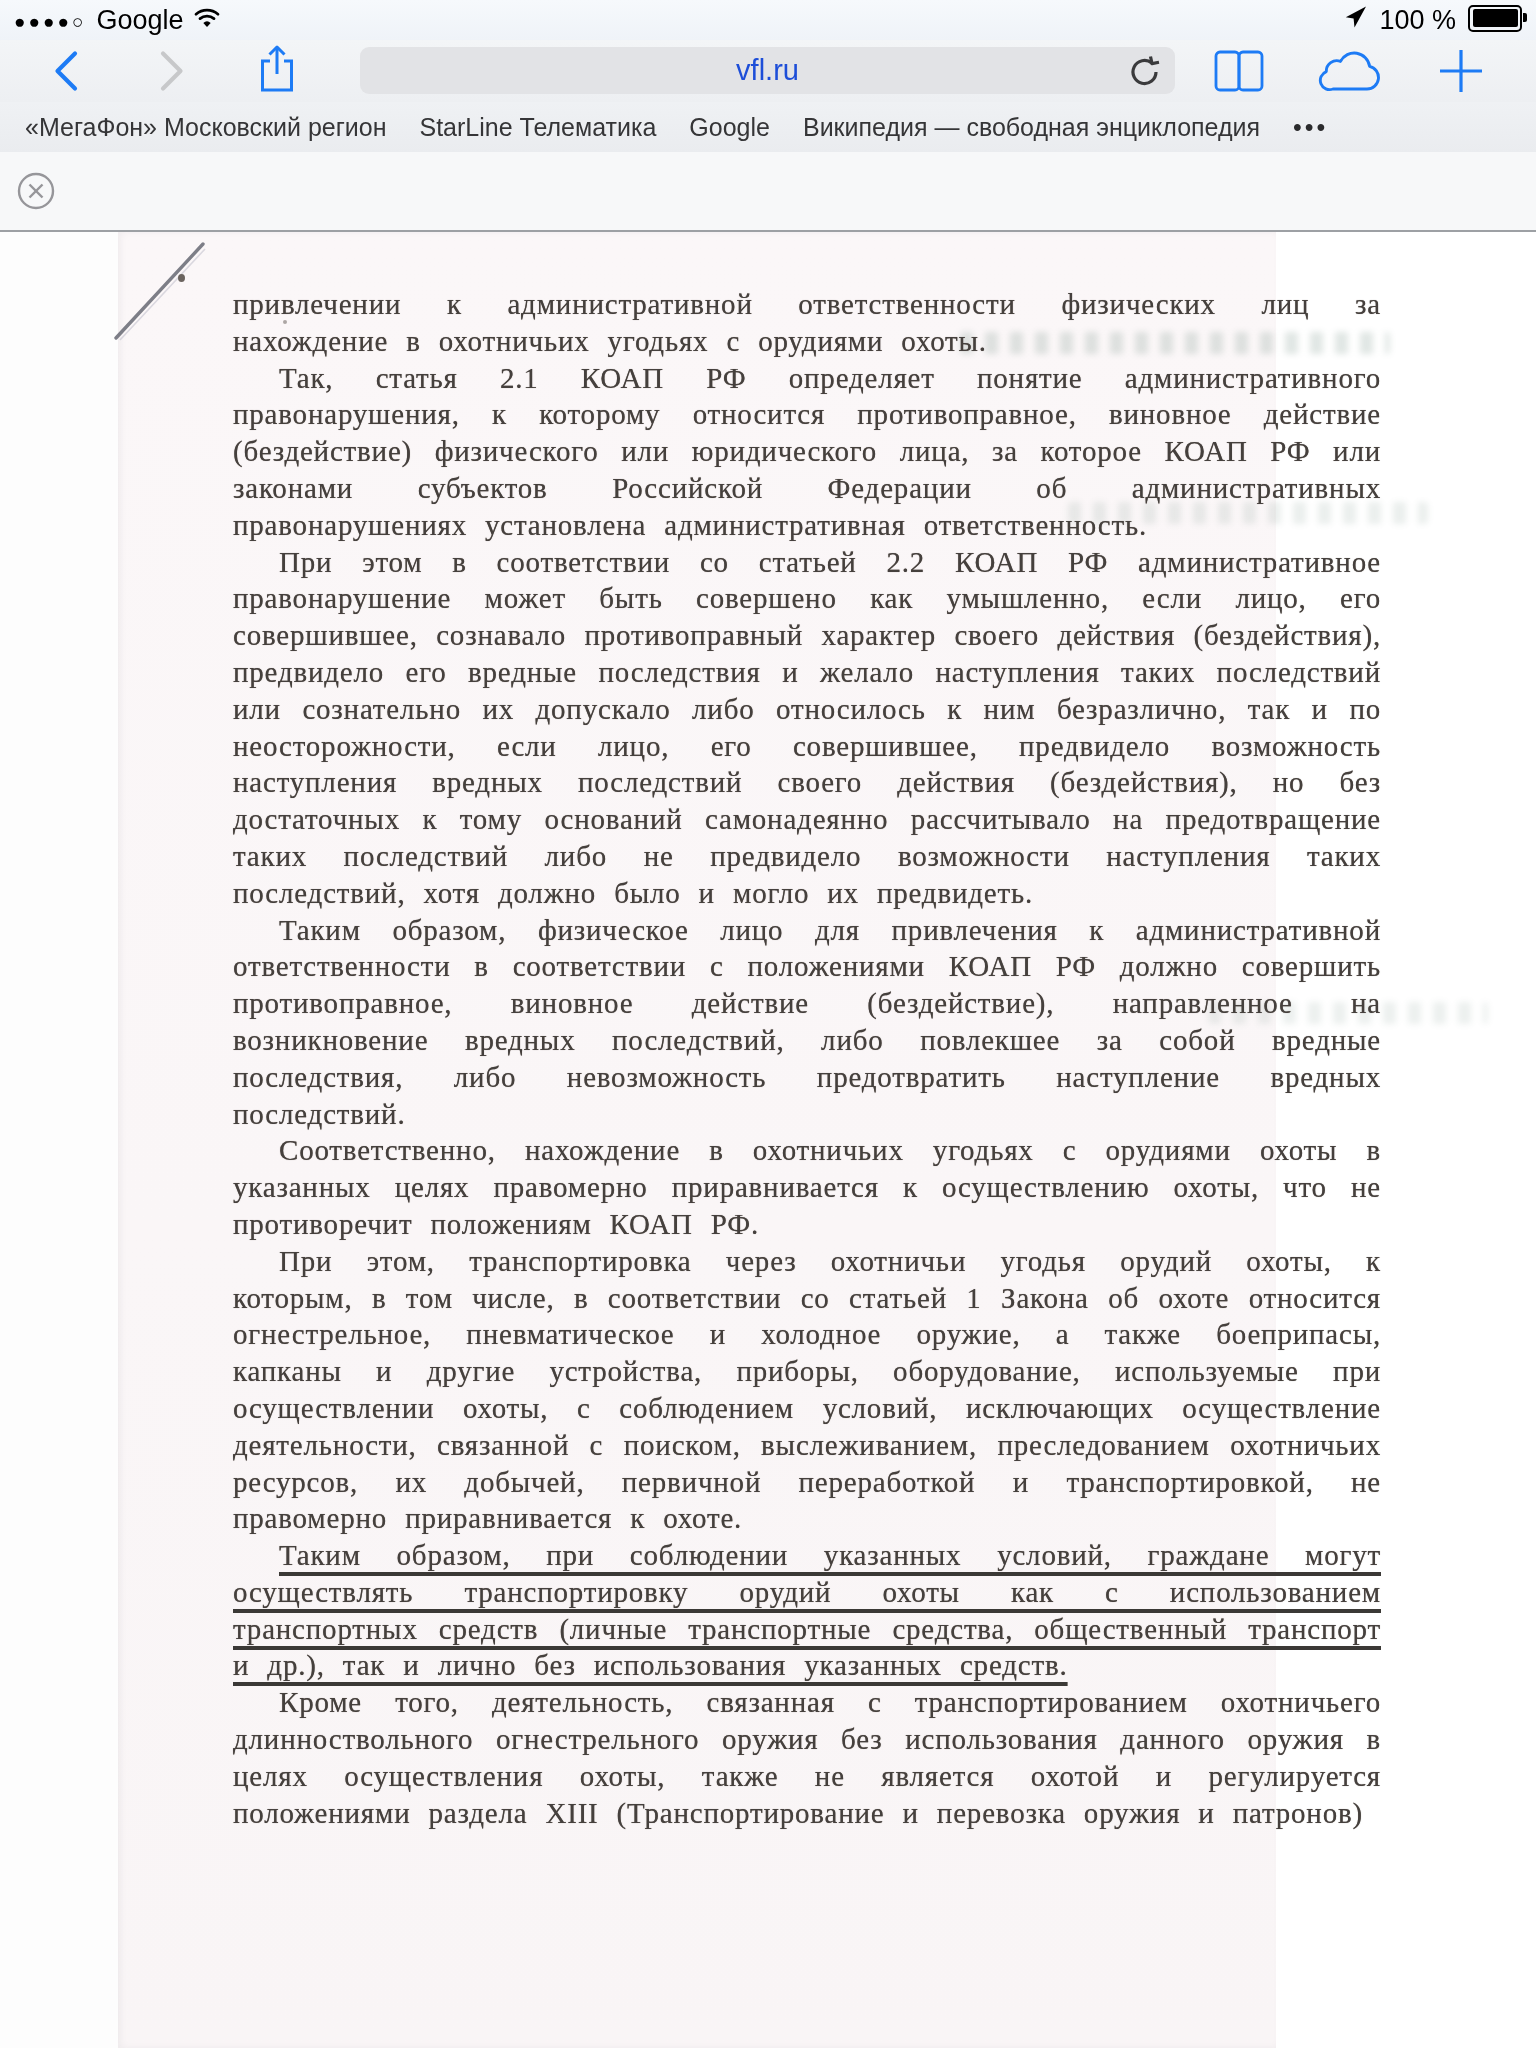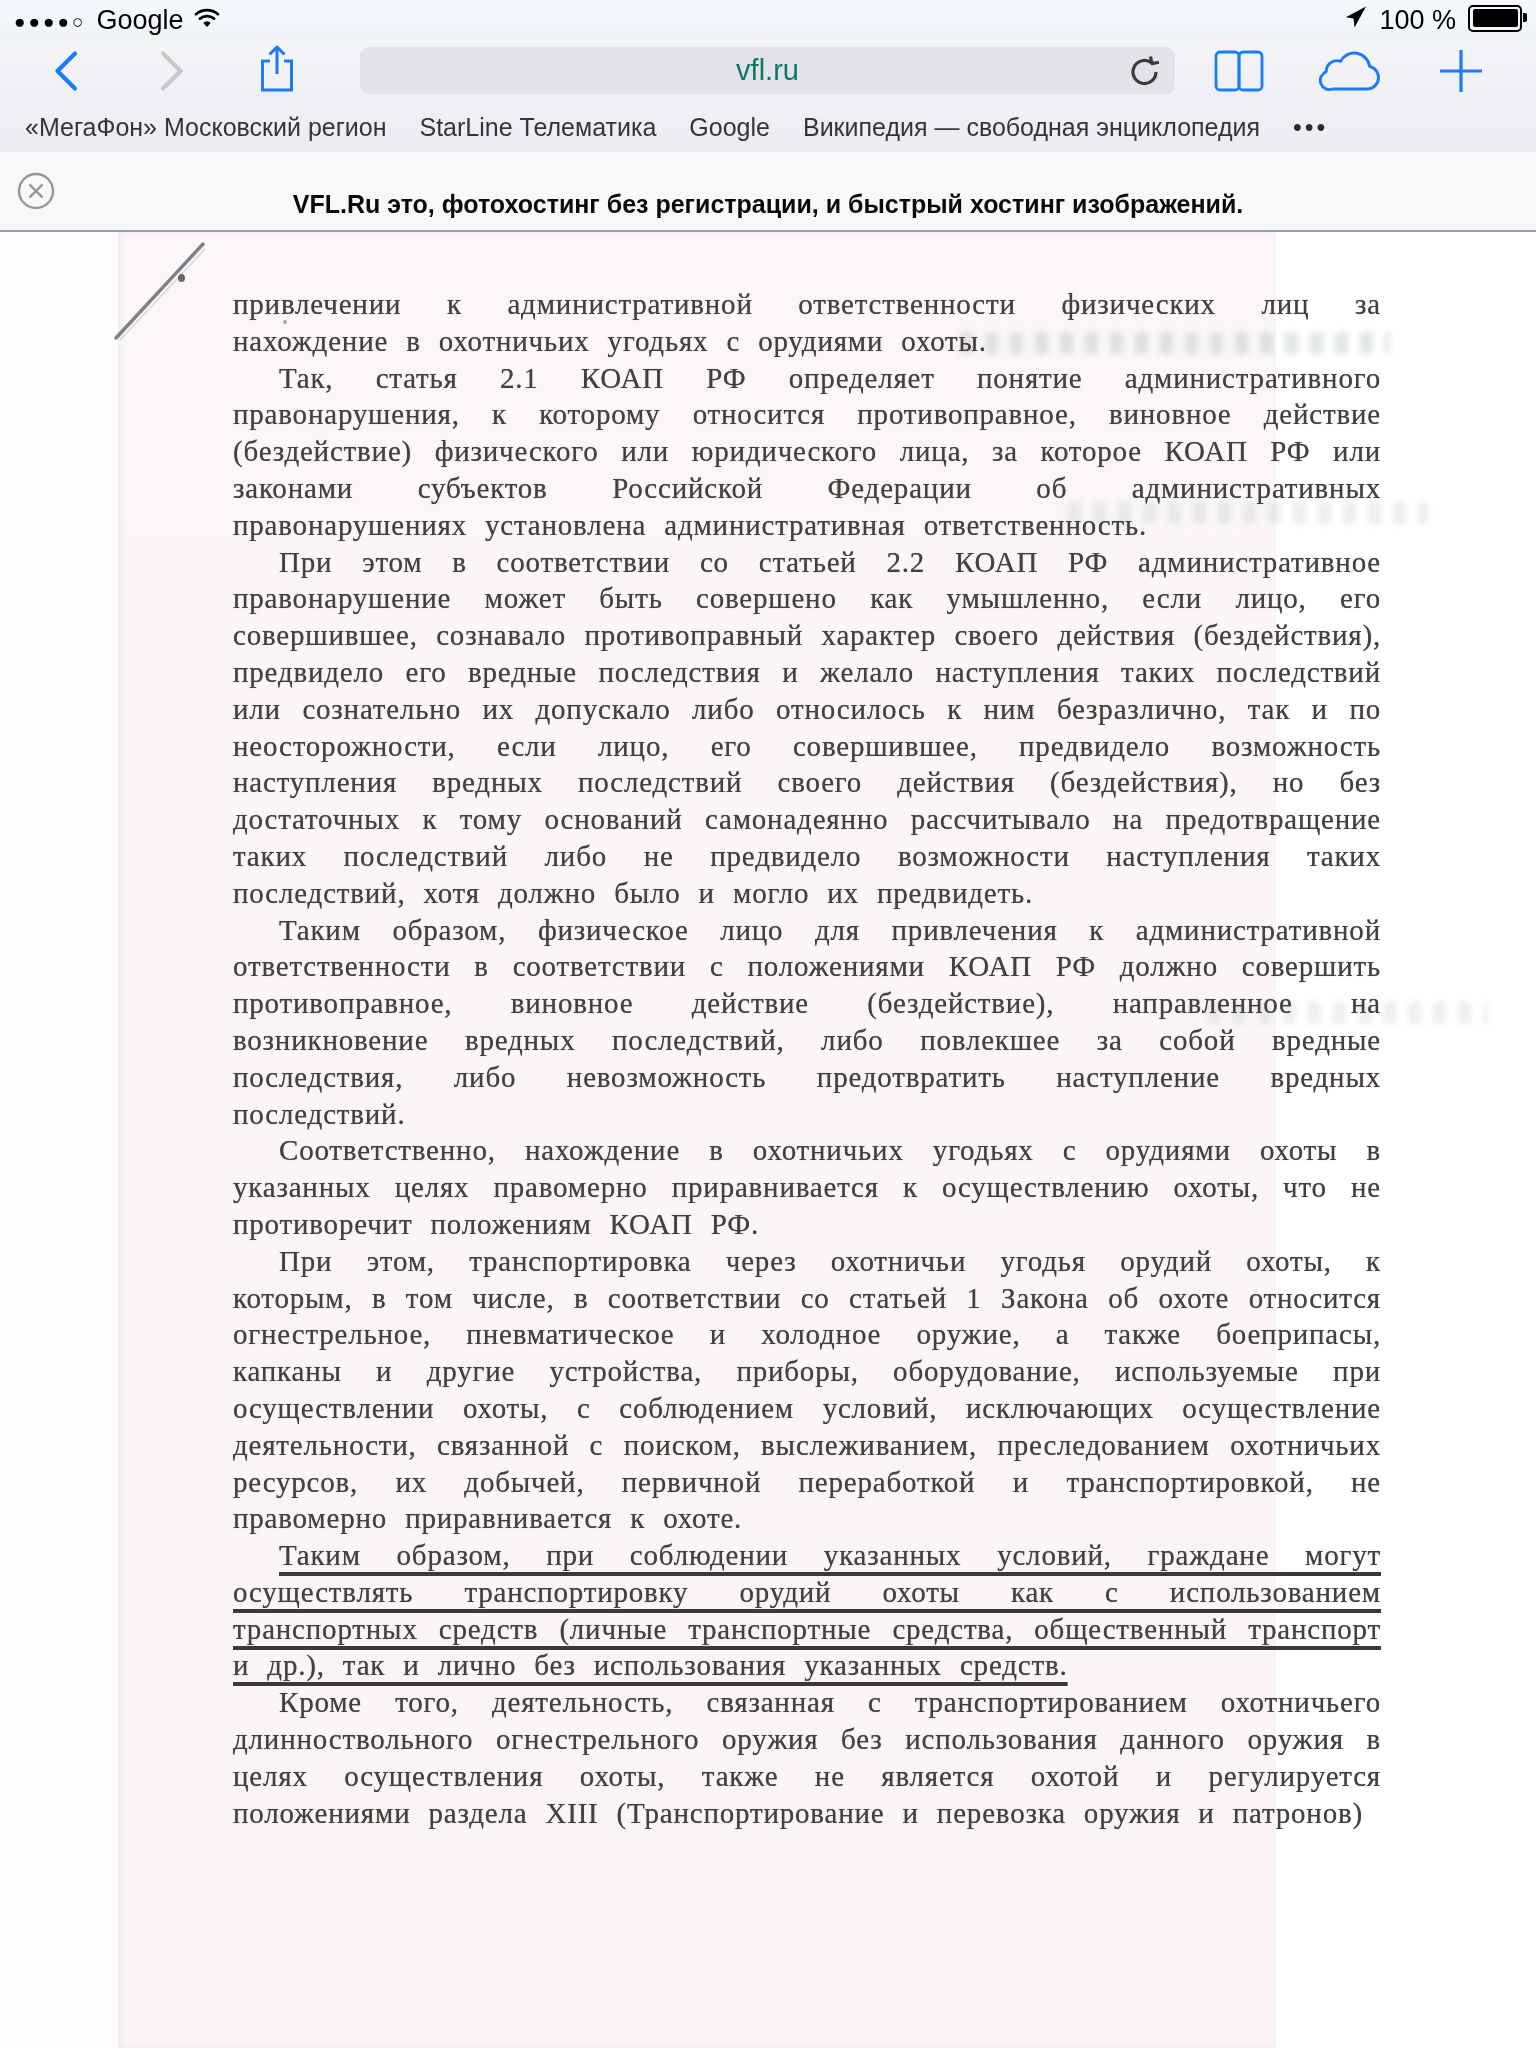--- a/index.html
+++ b/index.html
@@ -35,21 +35,21 @@
   }
   .tb-icon{position:absolute;top:50%;transform:translateY(-50%);background:none;border:none;padding:0;cursor:pointer;line-height:0;}
   .nav-back{left:52px;}
   .nav-fwd{left:158px;}
   .share-btn{left:258px;top:46%;}
   .urlfield{
     position:absolute;left:360px;top:7px;width:815px;height:47px;
     background:#e2e3e6;border-radius:9px;border:none;
     display:flex;align-items:center;justify-content:center;
   }
-  .urltext{font-size:29px;color:#0f766e;}
+  .urltext{font-size:29px;color:#1d4ed8;}
   .reload-btn{position:absolute;right:14px;top:50%;transform:translateY(-50%);background:none;border:none;padding:0;line-height:0;cursor:pointer;}
   .book-btn{left:1212px;}
   .cloud-btn{left:1318px;}
   .plus-btn{left:1438px;}
 
   
   .bookmarksbar{
     position:relative;height:50px;
     background:linear-gradient(#eff1f4,#eaecef);
     display:flex;align-items:center;
@@ -186,21 +186,20 @@
   </div>
 
   <div class="banner">
     <button class="banner-close">
       <svg width="40" height="40" viewBox="0 0 40 40">
         <circle cx="20" cy="20" r="17" fill="none" stroke="#96969a" stroke-width="2.4"></circle>
         <line x1="13.5" y1="13.5" x2="26.5" y2="26.5" stroke="#96969a" stroke-width="2.4"></line>
         <line x1="26.5" y1="13.5" x2="13.5" y2="26.5" stroke="#96969a" stroke-width="2.4"></line>
       </svg>
     </button>
-    <span class="banner-text">VFL.Ru это, фотохостинг без регистрации, и быстрый хостинг изображений.</span>
   </div>
 
   <div class="docarea">
     <div class="paper">
       <svg class="crease" width="130" height="120" viewBox="0 0 130 120">
         <line x1="119" y1="8" x2="32" y2="102" stroke="#686a74" stroke-width="3.4" stroke-linecap="round" opacity="0.85"></line>
         <line x1="121" y1="13" x2="36" y2="104" stroke="#aab" stroke-width="1.6" opacity="0.4"></line>
       </svg>
       <span class="speck" style="left:60px;top:42px;width:7px;height:8px;"></span>
       <span class="speck" style="left:165px;top:88px;width:4px;height:4px;opacity:.55;"></span>

